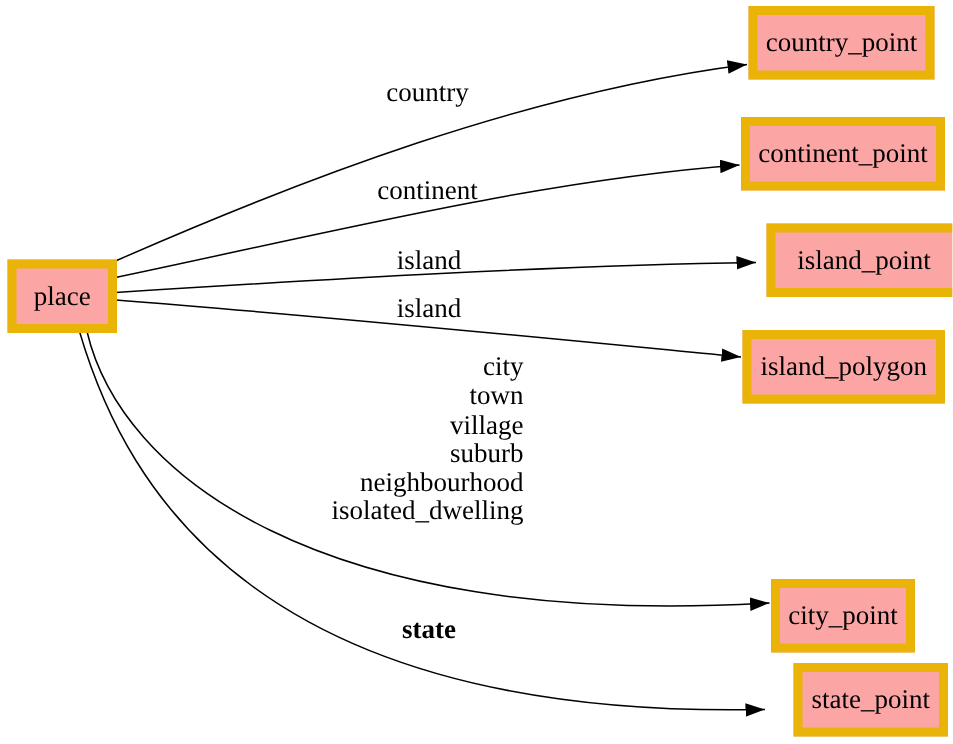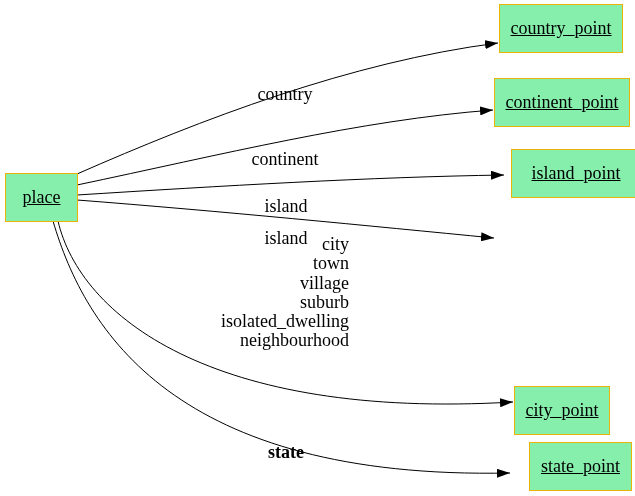--- a/index.html
+++ b/index.html
@@ -19,33 +19,31 @@
     width: 635px; height: 496px;
   }
   .edges-layer path.edge {
     fill: none;
     stroke: #000000;
     stroke-width: 1;
   }
   .node {
     position: absolute;
     box-sizing: border-box;
-    border: 1px solid #eab308;
-    background: #86efac;
+    border: 6px solid #eab308;
+    background: #fca5a5;
     display: flex;
     align-items: center;
     justify-content: center;
     white-space: nowrap;
-    text-decoration: underline;
   }
   .elabel {
     position: absolute;
     transform: translate(-50%, -50%);
     white-space: nowrap;
-    margin-top: 32px;
   }
   .elabel-block {
     position: absolute;
     transform: translateX(-50%);
     text-align: right;
     line-height: 19.3px;
     white-space: nowrap;
   }
   .elabel-block span { display: block; }
 </style>
@@ -69,37 +67,38 @@
   </svg>
 
   <div class="node" style="left:5px; top:173px; width:73px; height:49px;">place</div>
 
   <div class="node" style="left:499px; top:4px; width:124px; height:49px;">country_point</div>
 
   <div class="node" style="left:494px; top:78px; width:136px; height:49px;">continent_point</div>
 
   <div class="node" style="left:511px; top:149px; width:130px; height:49px;">island_point</div>
 
+  <div class="node" style="left:495px; top:220px; width:135px; height:49px;">island_polygon</div>
 
   <div class="node" style="left:514px; top:386px; width:96px; height:49px;">city_point</div>
 
   <div class="node" style="left:511px; top:442px; width:103px; height:49px;margin-left:18px;">state_point</div>
 
   <div class="elabel" style="left:285px; top:62px;">country</div>
 
   <div class="elabel" style="left:285px; top:127px;">continent</div>
 
   <div class="elabel" style="left:286px; top:174px;">island</div>
 
   <div class="elabel" style="left:286px; top:206px;">island</div>
 
   <div class="elabel-block" style="left:285px; top:235px;">
     <span>city</span>
     <span>town</span>
     <span>village</span>
     <span>suburb</span>
+    <span>neighbourhood</span>
     <span>isolated_dwelling</span>
-    <span>neighbourhood</span>
   </div>
 
   <div class="elabel" style="left:286px; top:420px;font-weight:bold;">state</div>
 
 </div>
 
 </body></html>

